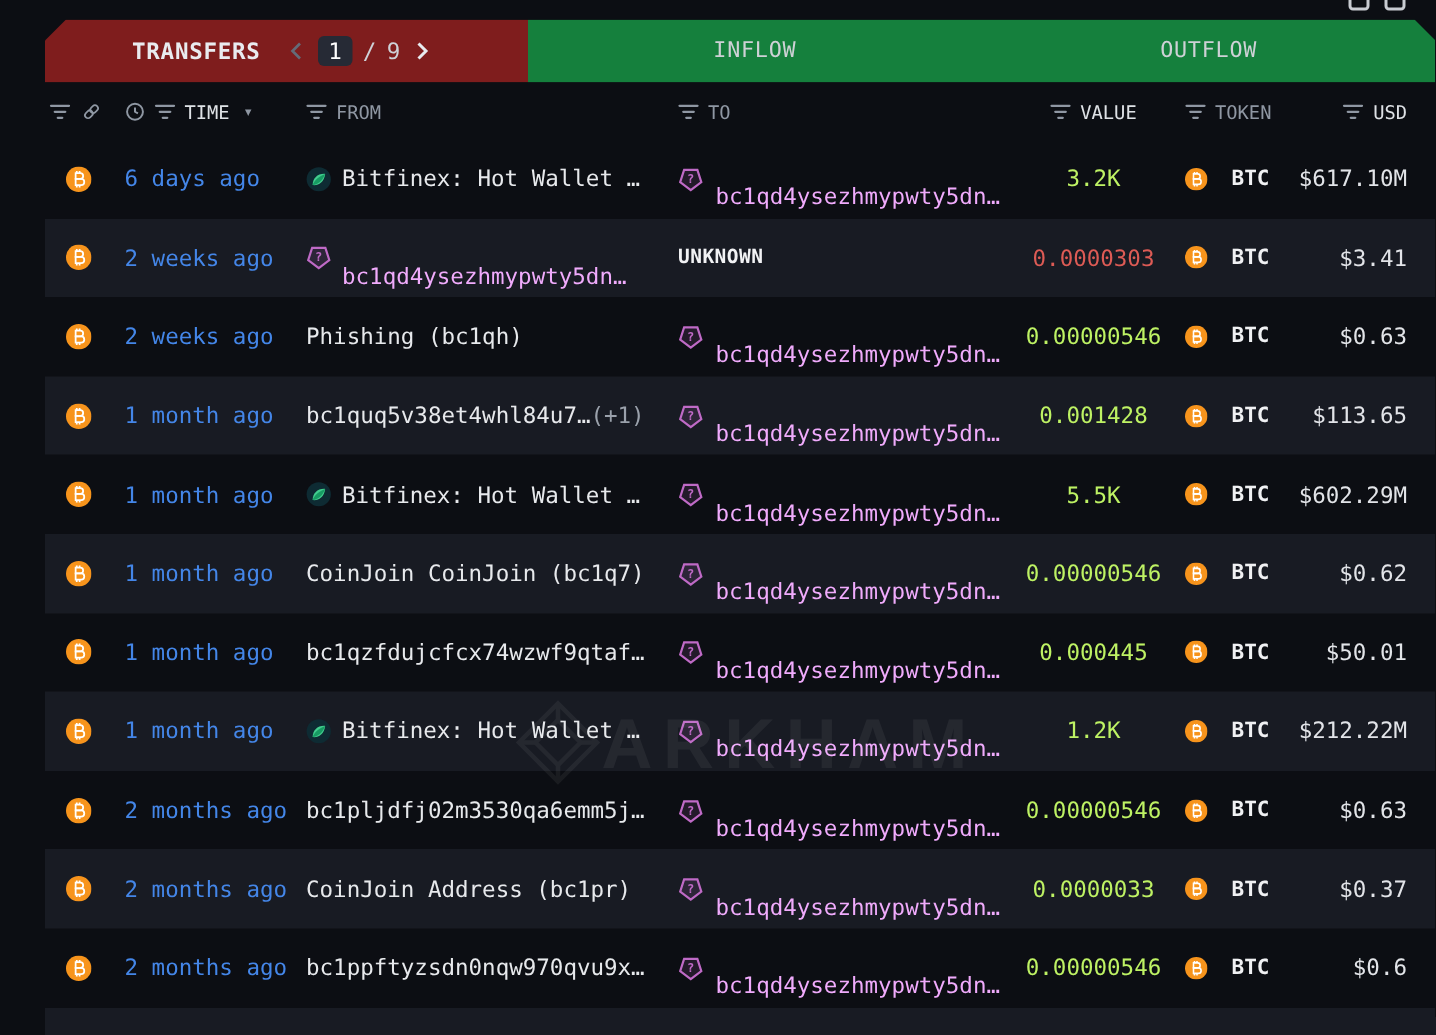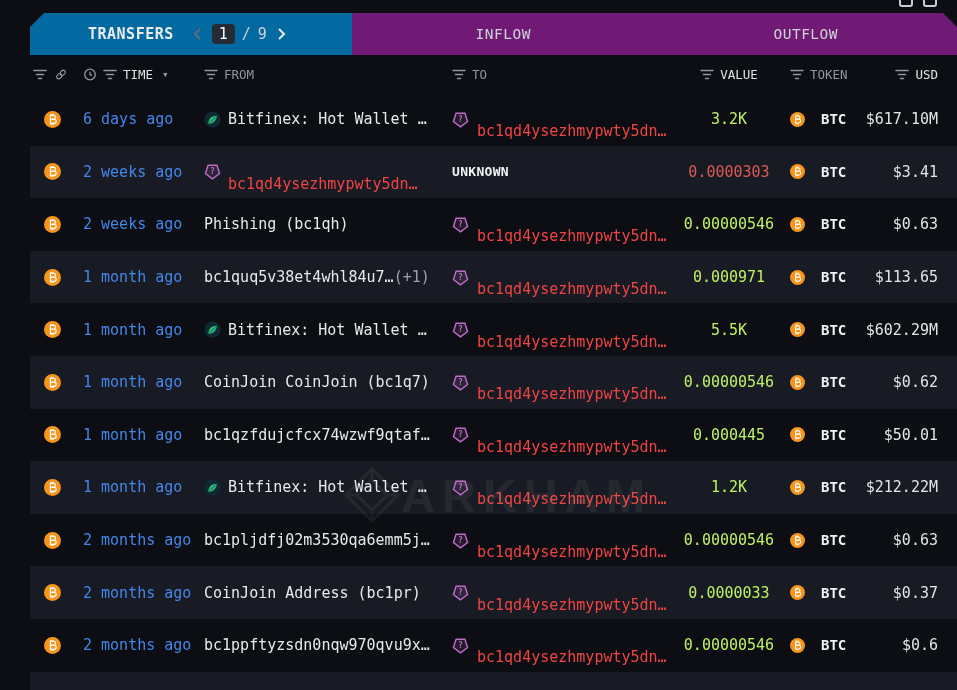--- a/index.html
+++ b/index.html
@@ -9,31 +9,31 @@
     font-family:"DejaVu Sans Mono","Liberation Mono",monospace;
     color:#e7e9ec; overflow:hidden;
   }
   
   .wicon { position:absolute; top:-7px; width:14px; height:14px;
     border:2px solid #c9ccd2; border-radius:3px; background:transparent; }
   .wicon.i1 { right:44px; } .wicon.i2 { right:20px; }
 
   
   .tabbar { position:absolute; top:13px; left:30px; right:0; height:42px; display:flex; }
-  .tab-left { width:322px; background:#0369a1;
+  .tab-left { width:322px; background:#7f1d1d;
     clip-path:polygon(0 14px,14px 0,100% 0,100% 100%,0 100%);
     display:flex; align-items:center; }
   .transfers-label { margin-left:58px; font-size:15px; font-weight:600;
     letter-spacing:0.5px; color:#e9ebef; }
   .pager { display:flex; align-items:center; margin-left:17px; gap:7px; }
   .chev { width:14px; height:14px; display:block; }
   .pagebox { background:#262a35; border-radius:4px; padding:1px 7px;
     font-size:15px; color:#ffffff; }
   .pagesep,.pagetotal { font-size:15px; color:#cfd2d8; }
-  .flow { flex:1; background:#701a75;
+  .flow { flex:1; background:#15803d;
     clip-path:polygon(0 0,calc(100% - 14px) 0,100% 14px,100% 100%,0 100%);
     display:flex; }
   .flowtab { flex:1; display:flex; align-items:center; justify-content:center;
     font-size:14.5px; letter-spacing:0.5px; color:#ced1d6; cursor:pointer; }
 
   
   .cell { display:flex; align-items:center; height:100%; white-space:nowrap; overflow:hidden; }
   .c-chain { width:52px; padding-left:14px; }
   .c-time  { width:122px; padding-left:1px; }
   .c-from  { width:246px; }
@@ -54,21 +54,21 @@
   
   .rows { position:absolute; top:93px; left:30px; right:0; }
   .row { display:flex; align-items:center; height:52.6px; font-size:15px; }
   .row.alt { background:#181b23; }
   .coin-lg { width:17px; height:17px; flex:none; }
   .coin { width:15px; height:15px; flex:none; }
   .efi,.pent { width:17px; height:17px; flex:none; }
   .c-from .efi,.c-from .pent { margin-right:7px; }
   .c-to .pent { margin-right:8px; }
   .time-link { color:#4486e8; cursor:pointer; }
-  .addr { color:#ef4444;margin-top:24px; }
+  .addr { color:#f0abfc;margin-top:24px; }
   .light { color:#e7e9ec; }
   .unknown { font-weight:bold; color:#f1f2f4; font-size:13px; letter-spacing:0.3px; }
   .suffix { color:#9aa1ab; }
   .val.green { color:#bef264; }
   .val.red { color:#dd5b55; }
   .btc-label { font-weight:bold; color:#f0f1f3; margin-left:16px; font-size:14px; }
   .usd-text { color:#e2e4e8; }
 
   
   .watermark { position:absolute; left:343px; top:466px; display:flex;
@@ -365,21 +365,21 @@
           <span class="suffix">(+1)</span>
         </div>
         <div class="cell c-to">
           <svg class="pent" viewBox="0 0 20 20">
             <polygon points="10,18.6 1.7,12.3 4.8,2.6 15.2,2.6 18.3,12.3" fill="rgba(192,108,200,0.13)" stroke="#bf6ac6" stroke-width="1.7"></polygon>
             <text x="10" y="13" text-anchor="middle" font-size="9.5" font-weight="bold" fill="#bf6ac6">?</text>
           </svg>
           <span class="addr">bc1qd4ysezhmypwty5dn…</span>
         </div>
         <div class="cell c-value">
-          <span class="val green">0.000971</span>
+          <span class="val green">0.001428</span>
         </div>
         <div class="cell c-token">
           <svg class="coin" viewBox="0 0 18 18">
             <circle cx="9" cy="9" r="9" fill="#f7941c"></circle>
             <g stroke="#fff" stroke-width="1.25" fill="none">
               <path d="M6.8 4.7 H10.1 a2 2 0 0 1 0 4 H6.8 Z"></path>
               <path d="M6.8 8.7 H10.7 a2.2 2.2 0 0 1 0 4.4 H6.8 Z"></path>
               <path d="M7.6 3.1 v1.6 M9.6 3.1 v1.6 M7.6 13.1 v1.7 M9.6 13.1 v1.7"></path>
             </g>
           </svg>

